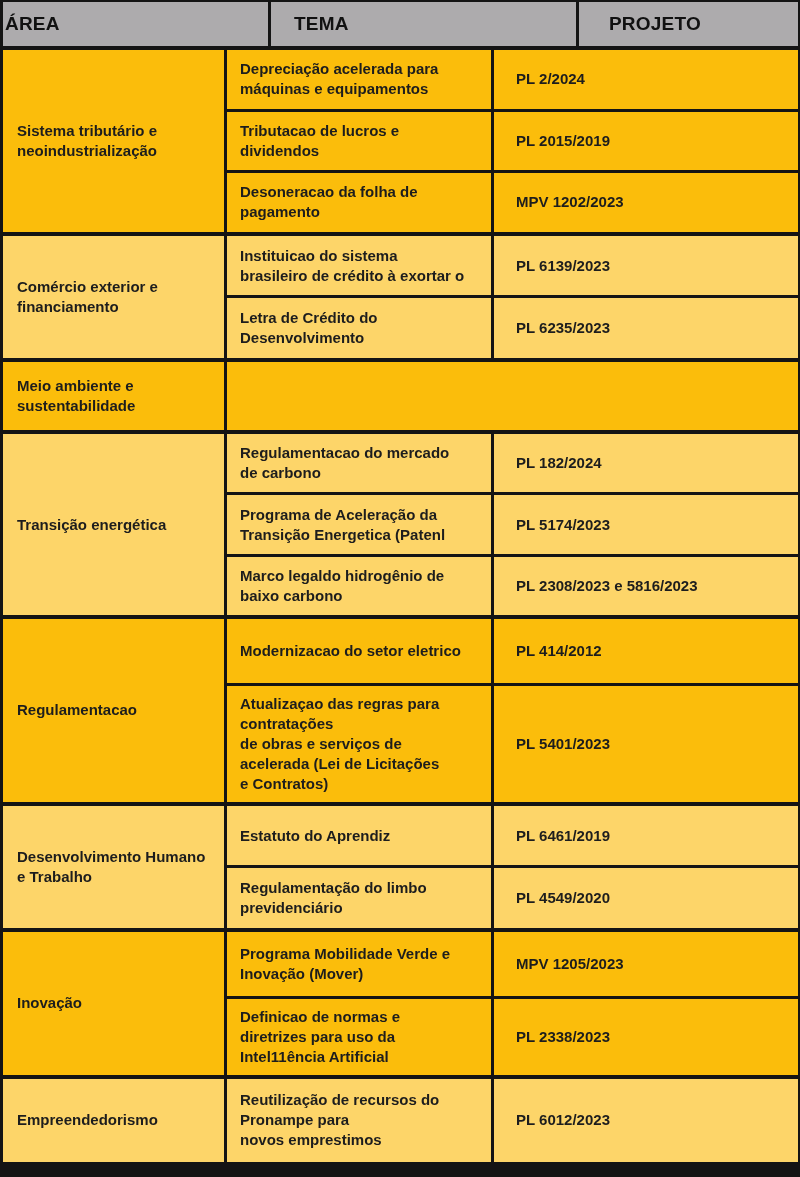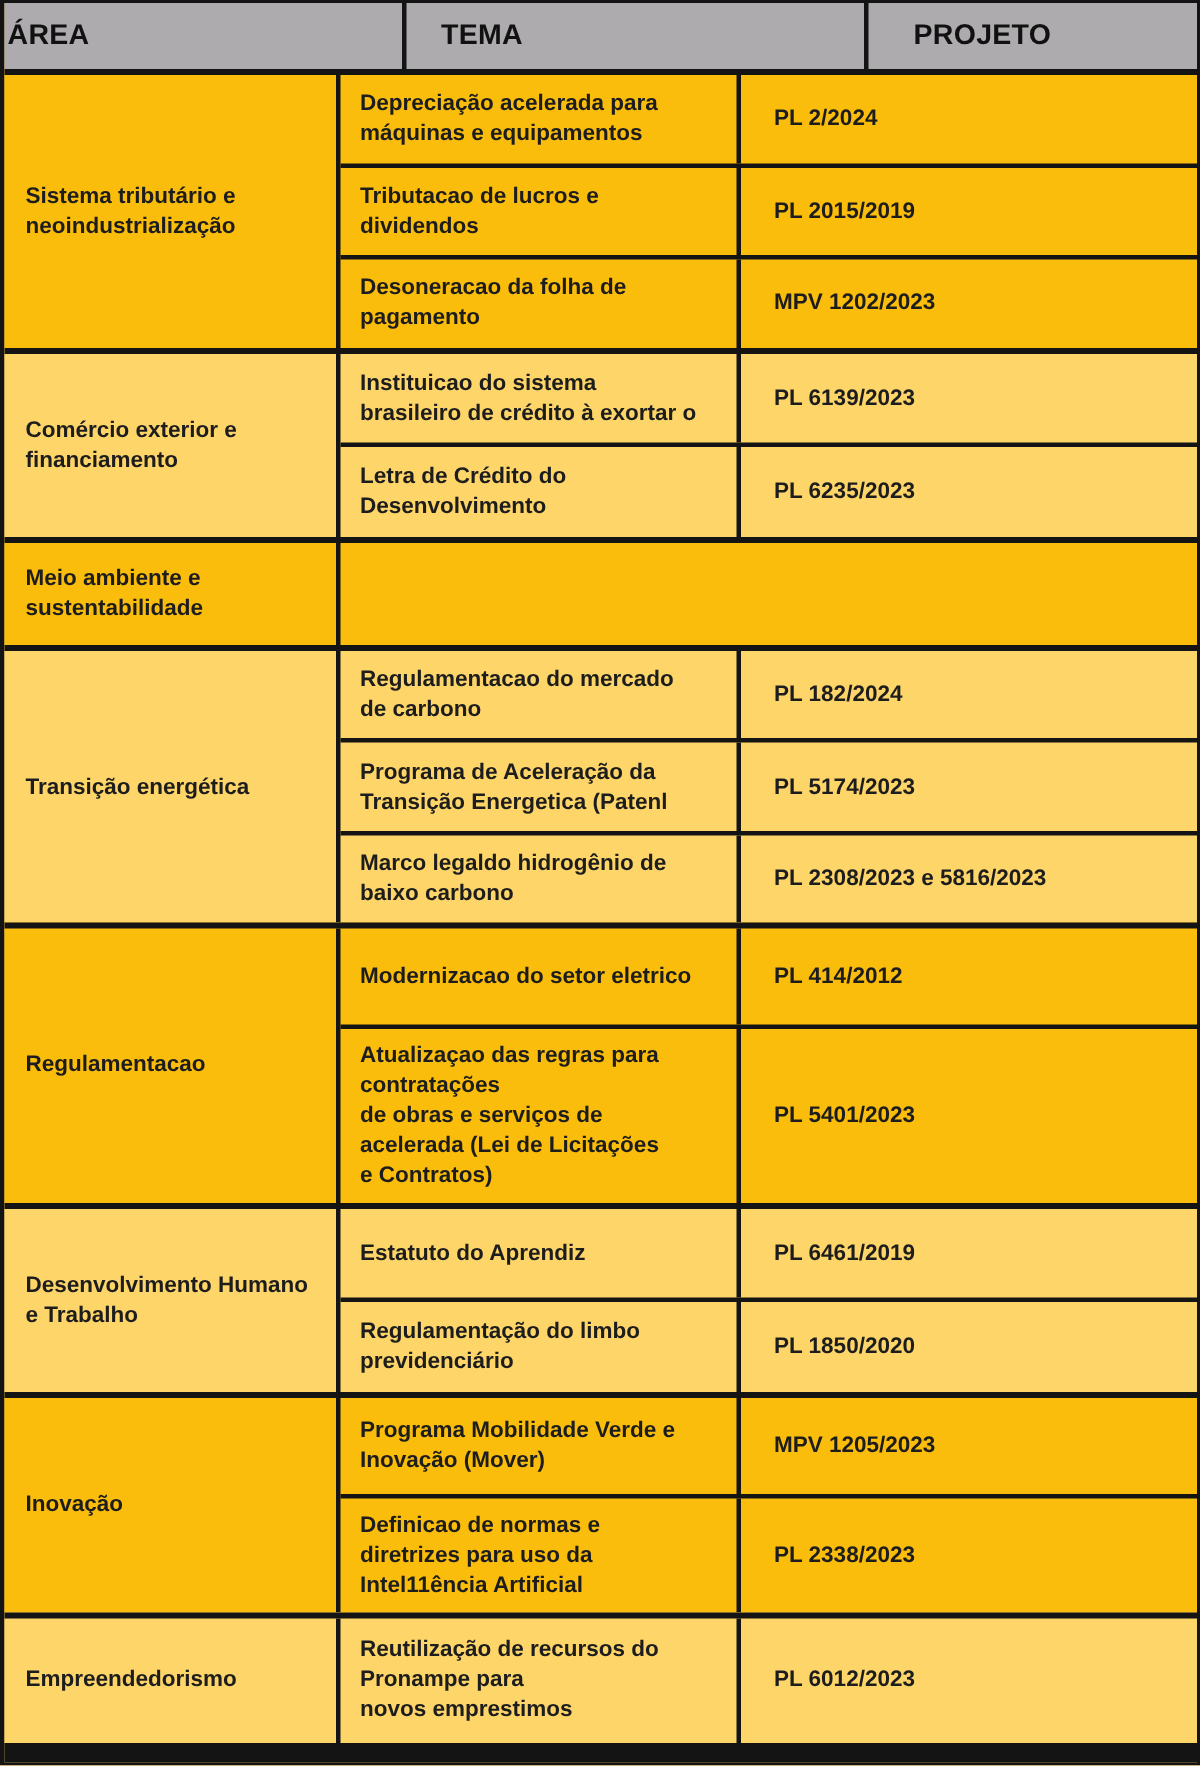--- a/index.html
+++ b/index.html
@@ -174,21 +174,21 @@
         <div class="cell area-cell">Desenvolvimento Humano
 e Trabalho</div>
         <div class="rows">
           <div class="row">
             <div class="cell tema-cell">Estatuto do Aprendiz</div>
             <div class="cell projeto-cell">PL 6461/2019</div>
           </div>
           <div class="row">
             <div class="cell tema-cell">Regulamentação do limbo
 previdenciário</div>
-            <div class="cell projeto-cell">PL 1850/2020</div>
+            <div class="cell projeto-cell">PL 4549/2020</div>
           </div>
         </div>
       </div>
       <div class="group orange">
         <div class="cell area-cell">Inovação</div>
         <div class="rows">
           <div class="row">
             <div class="cell tema-cell">Programa Mobilidade Verde e
 Inovação (Mover)</div>
             <div class="cell projeto-cell">MPV 1205/2023</div>

